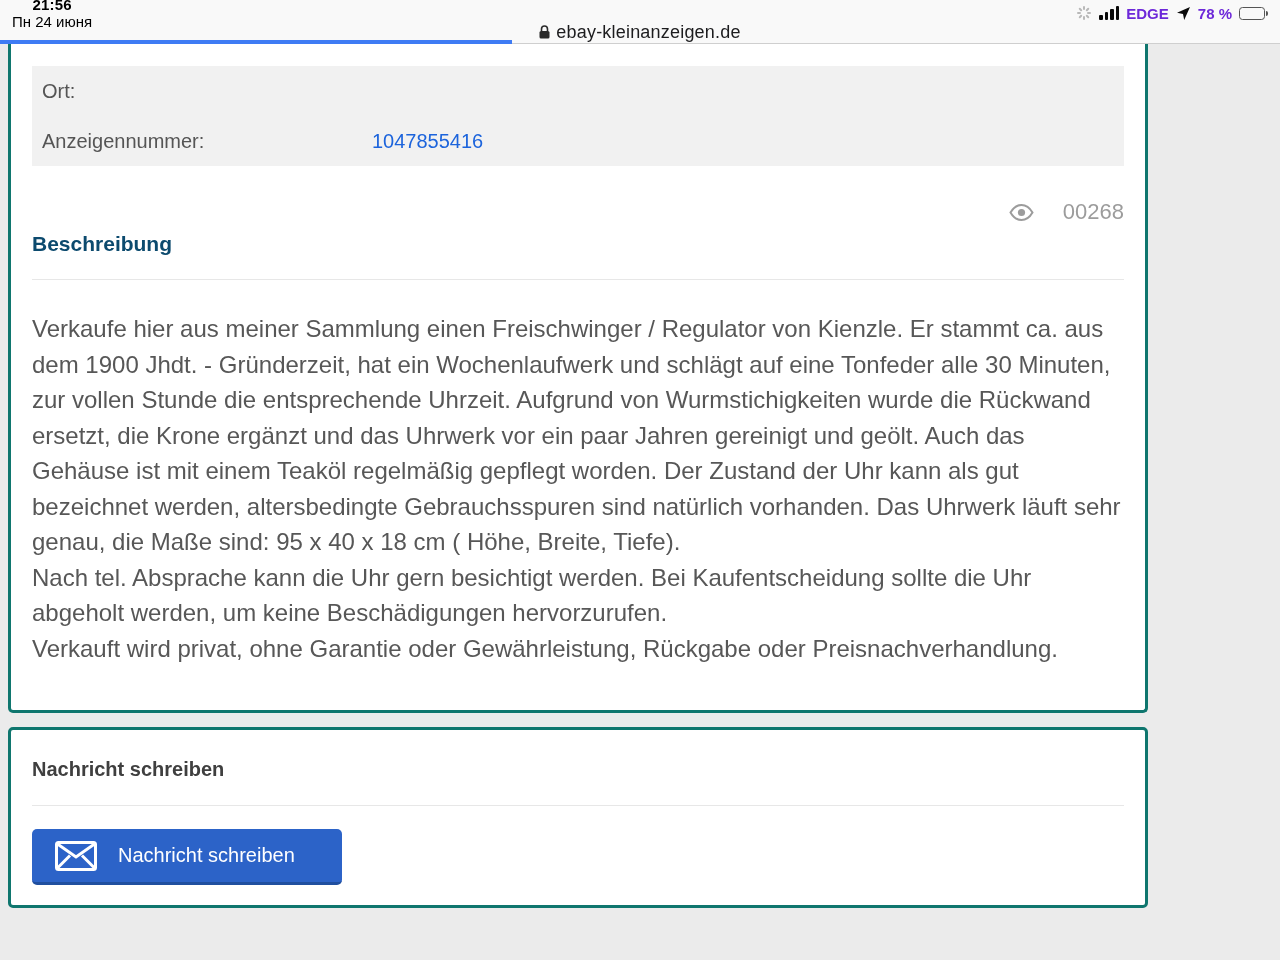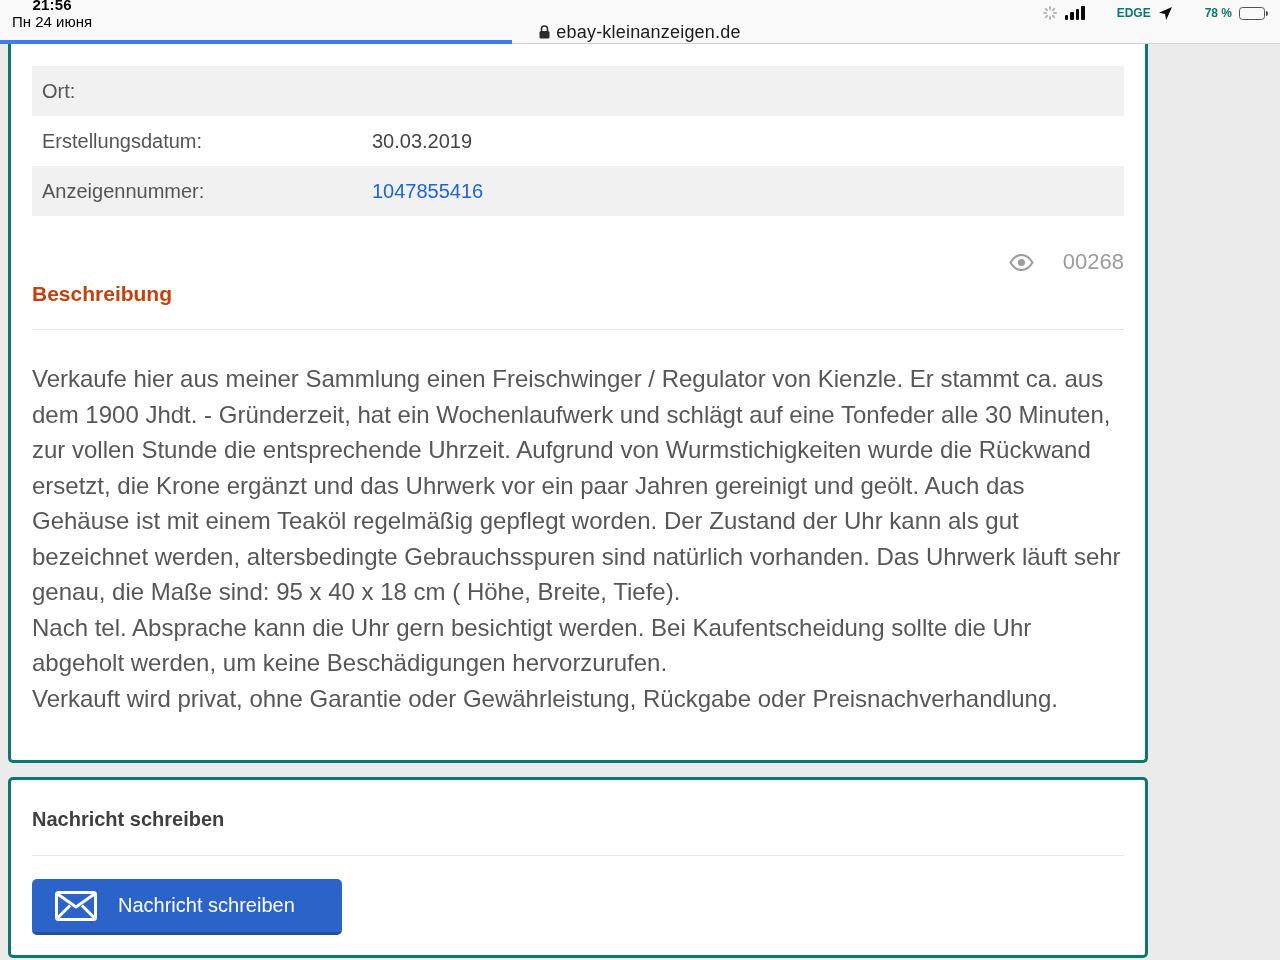--- a/index.html
+++ b/index.html
@@ -21,21 +21,21 @@
   .status-row {
     position: absolute; top: 3px; left: 0; right: 0; height: 20px;
     display: flex; justify-content: space-between; align-items: center;
     padding: 0 12px;
   }
   .status-left { display: flex; align-items: center; gap: 0; flex-direction: column; }
   .status-left .time { font-size: 15px; font-weight: 700; color: #000; letter-spacing: .2px; }
   .status-left .date { font-size: 15px; font-weight: 500; color: #000; }
   .status-right { display: flex; align-items: center; gap: 7px; }
   .status-right .carrier, .status-right .battery-pct {
-    font-size: 12px; font-weight: 600; color: #0f766e; margin-left: 25px;
+    font-size: 15px; font-weight: 600; color: #6d28d9;
   }
 
   .spinner { width: 16px; height: 16px; position: relative; }
   .spinner i {
     position: absolute; left: 7px; top: 1px;
     width: 2px; height: 4px; border-radius: 1px;
     background: #b9b9b9; transform-origin: 1px 7px;
   }
   .signal-bars { display: flex; align-items: flex-end; gap: 2px; height: 14px; }
   .signal-bars i { width: 3.5px; background: #0a0a0a; border-radius: 1px; display: block; }
@@ -82,21 +82,21 @@
   .detail-row.shaded { background: #f1f1f1; }
   .detail-label { width: 330px; color: #555; flex: none; }
   .detail-value { color: #454545; }
   .detail-value.link { color: #1c64dc; cursor: pointer; }
 
   .views-line {
     margin-top: 33px; display: flex; justify-content: flex-end;
     align-items: center; gap: 29px; color: #9c9c9c; font-size: 22px;
   }
 
-  .section-heading { margin-top: 7px; font-size: 21px; font-weight: 700; color: #c2410c; }
+  .section-heading { margin-top: 7px; font-size: 21px; font-weight: 700; color: #0c4a6e; }
   .divider { margin-top: 23px; border-top: 1px solid #e7e7e7; height: 0; }
 
   .description { margin-top: 31px; font-size: 24px; line-height: 35.5px; color: #575757; }
   .description p { margin: 0; }
 
   .contact-heading { font-size: 20px; font-weight: 700; color: #3f3f3f; }
   .card2 .divider { margin-top: 24px; }
 
   .msg-button {
     margin-top: 23px;
@@ -160,24 +160,20 @@
   <div class="progress"></div>
 </div>
 
 <div class="page">
 
   <div class="card card1">
 
     <div class="detail-row shaded">
       <span class="detail-label">Ort:</span>
     </div>
-    <div class="detail-row">
-      <span class="detail-label">Erstellungsdatum:</span>
-      <span class="detail-value">30.03.2019</span>
-    </div>
     <div class="detail-row shaded">
       <span class="detail-label">Anzeigennummer:</span>
       <span class="detail-value link">1047855416</span>
     </div>
 
     <div class="views-line">
       <svg width="25" height="17" viewBox="0 0 25 17">
         <path d="M 1.5 8.5 C 5 2.5 9 1 12.5 1 C 16 1 20 2.5 23.5 8.5 C 20 14.5 16 16 12.5 16 C 9 16 5 14.5 1.5 8.5 Z" fill="none" stroke="#9c9c9c" stroke-width="2"></path>
         <circle cx="12.5" cy="8.5" r="3.6" fill="#9c9c9c"></circle>
       </svg>

